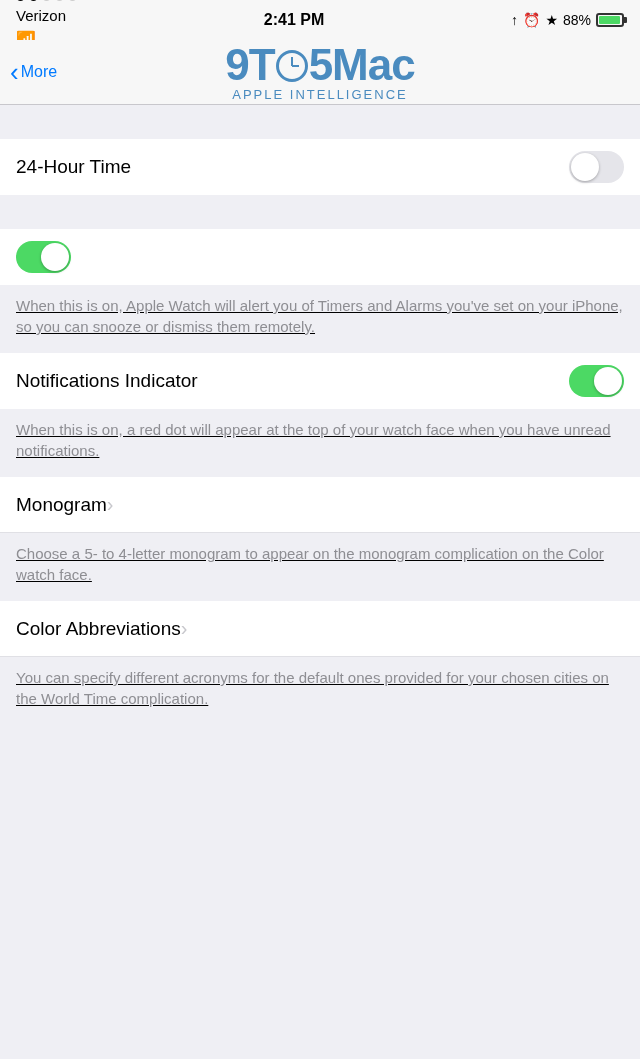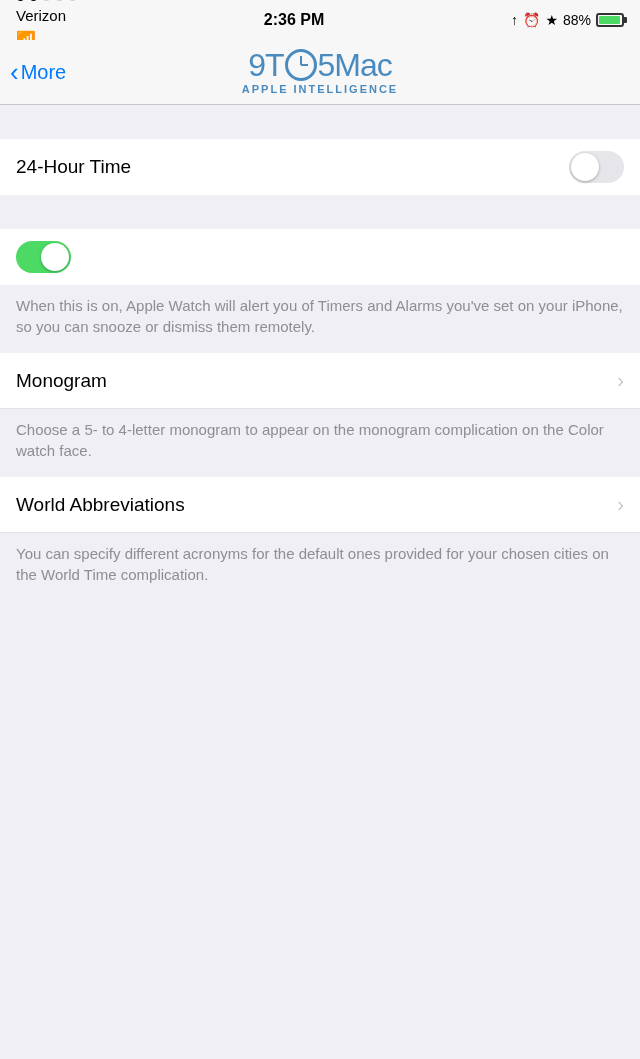--- a/index.html
+++ b/index.html
@@ -111,38 +111,38 @@
       font-size: 20px;
       cursor: pointer;
       text-decoration: none;
     }
     .nav-back-chevron {
       font-size: 26px;
       margin-right: 2px;
       line-height: 1;
     }
     .nav-back-label {
-      font-size: 20px;
+      font-size: 16px;
     }
     .nav-logo {
       text-align: center;
     }
     .logo-text {
-      font-size: 32px;
-      font-weight: 400;
+      font-size: 44px;
+      font-weight: 700;
       color: #4a8bbf;
       letter-spacing: -1px;
       line-height: 1;
       text-align: center;
     }
     .logo-sub {
-      font-size: 11px;
+      font-size: 13px;
       color: #4a8bbf;
       letter-spacing: 2px;
-      font-weight: 700;
+      font-weight: 400;
       text-transform: uppercase;
     }
     .logo-clock {
       display: inline-block;
       width: 32px;
       height: 32px;
       border: 3px solid #4a8bbf;
       border-radius: 50%;
       position: relative;
       vertical-align: middle;
@@ -234,33 +234,33 @@
       left: 2px;
     }
     .toggle.on .toggle-thumb {
       left: 25px;
     }
 
     
     .desc-block {
       background: #efeff4;
       padding: 10px 16px 16px;
+      text-decoration: underline;
     }
     .desc-text {
       font-size: 15px;
       color: #8e8e93;
       line-height: 1.4;
     }
 
     
     .chevron-row {
       background: #fff;
       display: flex;
       align-items: center;
-      justify-content: space-between;
       padding: 0 16px;
       min-height: 56px;
       border-bottom: 1px solid #e0e0e5;
     }
     .chevron-icon {
       color: #c7c7cc;
       font-size: 20px;
     }
   </style>
 </head>
@@ -271,21 +271,21 @@
     <div class="signal-dots">
       <div class="dot filled"></div>
       <div class="dot filled"></div>
       <div class="dot empty"></div>
       <div class="dot empty"></div>
       <div class="dot empty"></div>
     </div>
     <span class="carrier">Verizon</span>
     <span class="wifi-icon">📶</span>
   </div>
-  <div class="status-center">2:36 PM</div>
+  <div class="status-center">2:41 PM</div>
   <div class="status-right">
     <span>↑</span>
     <span>⏰</span>
     <span>★</span>
     <span>88%</span>
     <div class="battery-container">
       <div class="battery">
         <div class="battery-fill"></div>
       </div>
     </div>
@@ -322,34 +322,45 @@
     <div class="setting-row">
       <div class="toggle on">
         <div class="toggle-thumb"></div>
       </div>
     </div>
   </div>
   <div class="desc-block">
     <p class="desc-text">When this is on, Apple Watch will alert you of Timers and Alarms you've set on your iPhone, so you can snooze or dismiss them remotely.</p>
   </div>
 
+  <div class="section">
+    <div class="setting-row">
+      <span class="setting-label">Notifications Indicator</span>
+      <div class="toggle on">
+        <div class="toggle-thumb"></div>
+      </div>
+    </div>
+  </div>
+  <div class="desc-block">
+    <p class="desc-text">When this is on, a red dot will appear at the top of your watch face when you have unread notifications.</p>
+  </div>
 
   <div class="section">
     <div class="chevron-row">
       <span class="setting-label">Monogram</span>
       <span class="chevron-icon">›</span>
     </div>
   </div>
   <div class="desc-block">
     <p class="desc-text">Choose a 5- to 4-letter monogram to appear on the monogram complication on the Color watch face.</p>
   </div>
 
   <div class="section">
     <div class="chevron-row">
-      <span class="setting-label">World Abbreviations</span>
+      <span class="setting-label">Color Abbreviations</span>
       <span class="chevron-icon">›</span>
     </div>
   </div>
   <div class="desc-block">
     <p class="desc-text">You can specify different acronyms for the default ones provided for your chosen cities on the World Time complication.</p>
   </div>
 
 </div>
 
 </body></html>

